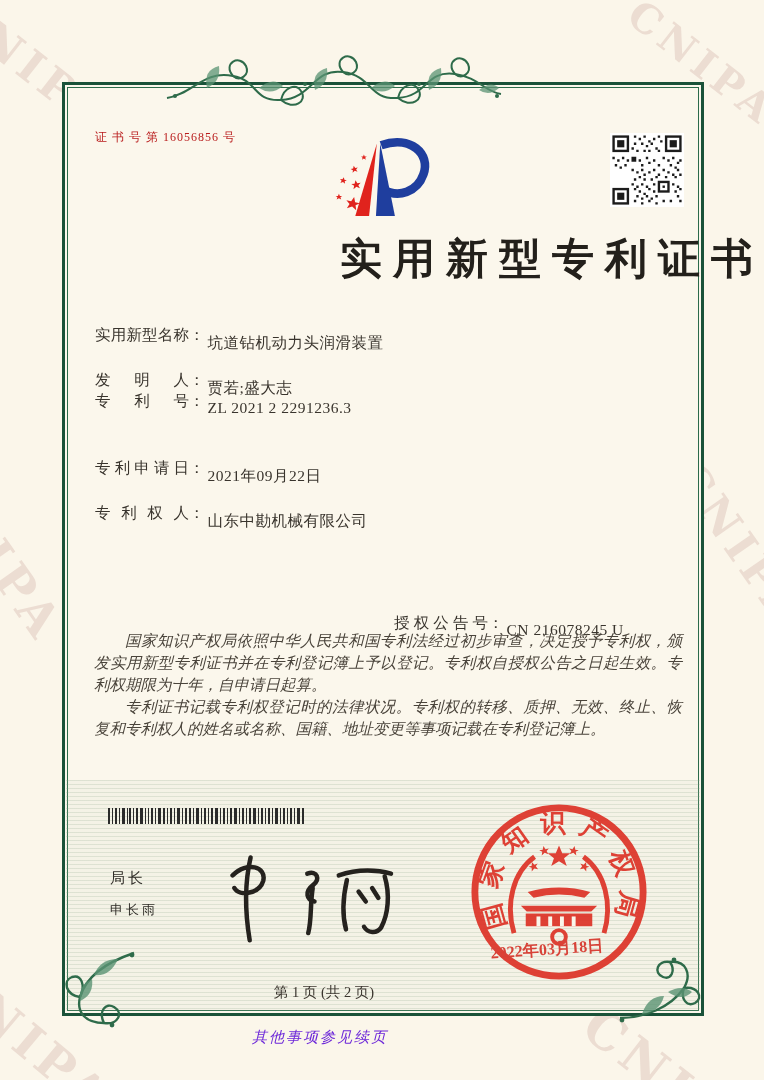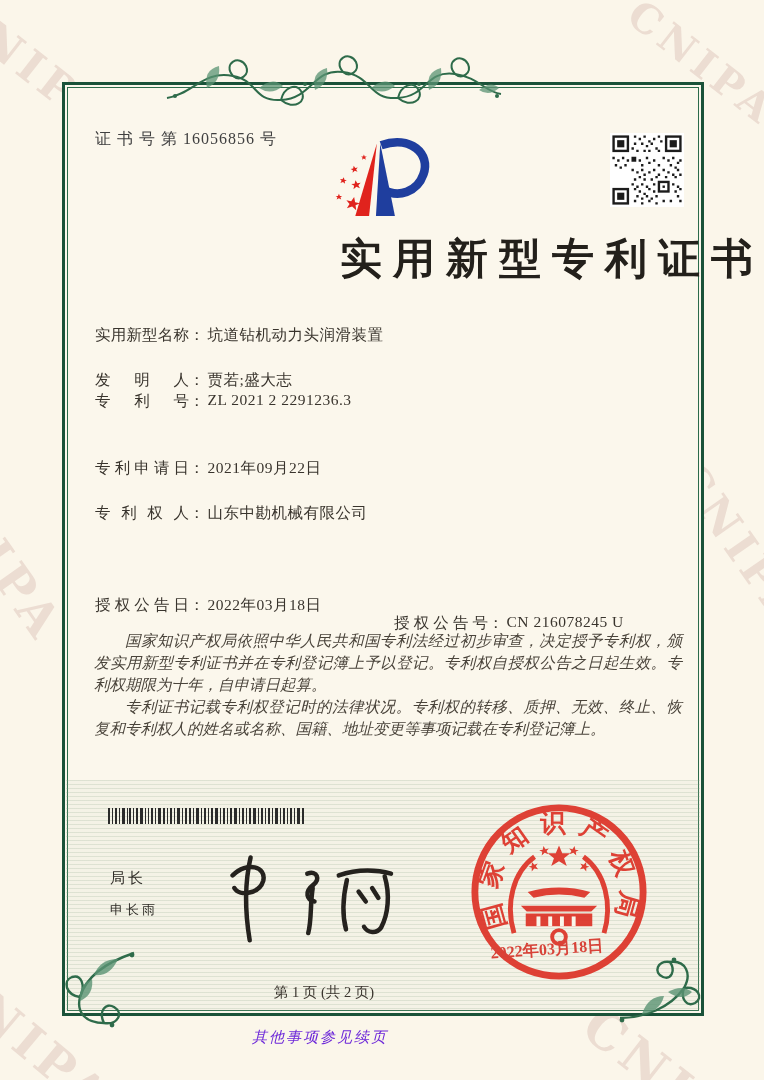--- a/index.html
+++ b/index.html
@@ -22,30 +22,30 @@
     position:absolute; left:2px; top:2px; right:2px; bottom:2px;
     border:1px solid #2c6b4b;
   }
   #texture-band{
     position:absolute; left:66px; top:780px; width:634px; height:231px;
     background:
       repeating-linear-gradient(to bottom, rgba(130,160,130,0.20) 0 1px, rgba(0,0,0,0) 1px 4px),
       rgba(196,208,190,0.12);
   }
   .abs{position:absolute;}
-  #cert-no{left:95px; top:129px; font-size:16px; letter-spacing:1px; color:#404040;}
+  #cert-no{left:95px; top:129px; font-size:12px; letter-spacing:1px; color:#b91c1c;}
   #title{
     left:0; top:231px; width:764px; text-align:right;
     font-size:42px; font-weight:bold; letter-spacing:11px; padding-left:11px;
     box-sizing:border-box; color:#23201b;
   }
   .frow{left:95px; font-size:15.5px; color:#39342d; white-space:nowrap;}
   .flabel{display:inline-block; width:94px; text-align:justify; text-align-last:justify; vertical-align:top;}
   .fcolon{display:inline-block; vertical-align:top;}
-  .fvalue{display:inline-block; margin-left:3px; vertical-align:top; letter-spacing:0.5px;}
+  .fvalue{display:inline-block; margin-left:3px; vertical-align:top; letter-spacing:0.5px;margin-top:8px;}
   .pair2{position:absolute; left:299px; top:18px; white-space:nowrap;}
   #body-text{
     left:94px; top:630px; width:588px; font-size:15.5px; line-height:22px;
     font-style:italic; color:#4a443b; text-align:justify;
   }
   #body-text p{margin:0; text-indent:2em;}
   #sig-title{left:110px; top:869px; font-size:15px; font-family:"Liberation Sans",sans-serif; letter-spacing:3px; color:#2f2c27;}
   #sig-name{left:110px; top:901px; font-size:13px; font-family:"Liberation Sans",sans-serif; letter-spacing:3px; color:#2f2c27;}
   #page-num{left:0; top:983px; width:648px; text-align:center; font-size:14.5px; color:#3a352e;}
   #footer-note{left:16px; top:1028px; width:608px; text-align:center; font-size:15px; font-style:italic; color:#6d28d9; letter-spacing:2px;}
@@ -134,21 +134,20 @@
   <div class="abs frow" style="top:391px;">
     <span class="flabel">专利号</span><span class="fcolon">：</span><span class="fvalue">ZL 2021 2 2291236.3</span>
   </div>
   <div class="abs frow" style="top:458px;">
     <span class="flabel">专利申请日</span><span class="fcolon">：</span><span class="fvalue">2021年09月22日</span>
   </div>
   <div class="abs frow" style="top:503px;">
     <span class="flabel">专利权人</span><span class="fcolon">：</span><span class="fvalue">山东中勘机械有限公司</span>
   </div>
   <div class="abs frow" style="top:595px;width:590px;">
-    <span><span class="flabel">授权公告日</span><span class="fcolon">：</span><span class="fvalue">2022年03月18日</span></span>
     <span class="pair2"><span class="flabel">授权公告号</span><span class="fcolon">：</span><span class="fvalue">CN 216078245 U</span></span>
   </div>
 
   <div class="abs" id="body-text">
     <p>国家知识产权局依照中华人民共和国专利法经过初步审查，决定授予专利权，颁发实用新型专利证书并在专利登记簿上予以登记。专利权自授权公告之日起生效。专利权期限为十年，自申请日起算。</p>
     <p>专利证书记载专利权登记时的法律状况。专利权的转移、质押、无效、终止、恢复和专利权人的姓名或名称、国籍、地址变更等事项记载在专利登记簿上。</p>
   </div>
 
   <div class="abs" style="left:108px;top:808px;">
     <svg width="196" height="16" viewBox="0 0 196 17" preserveAspectRatio="none">

